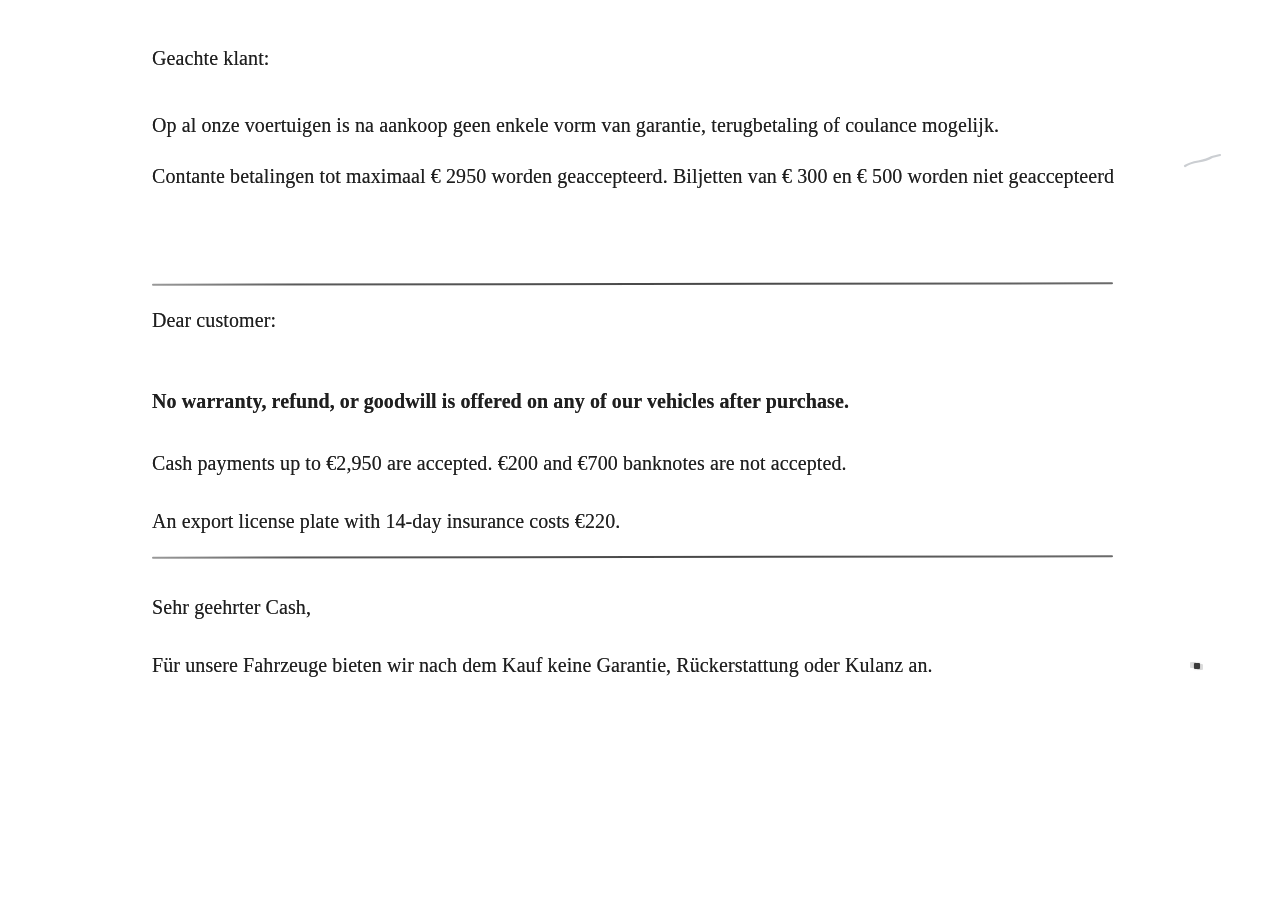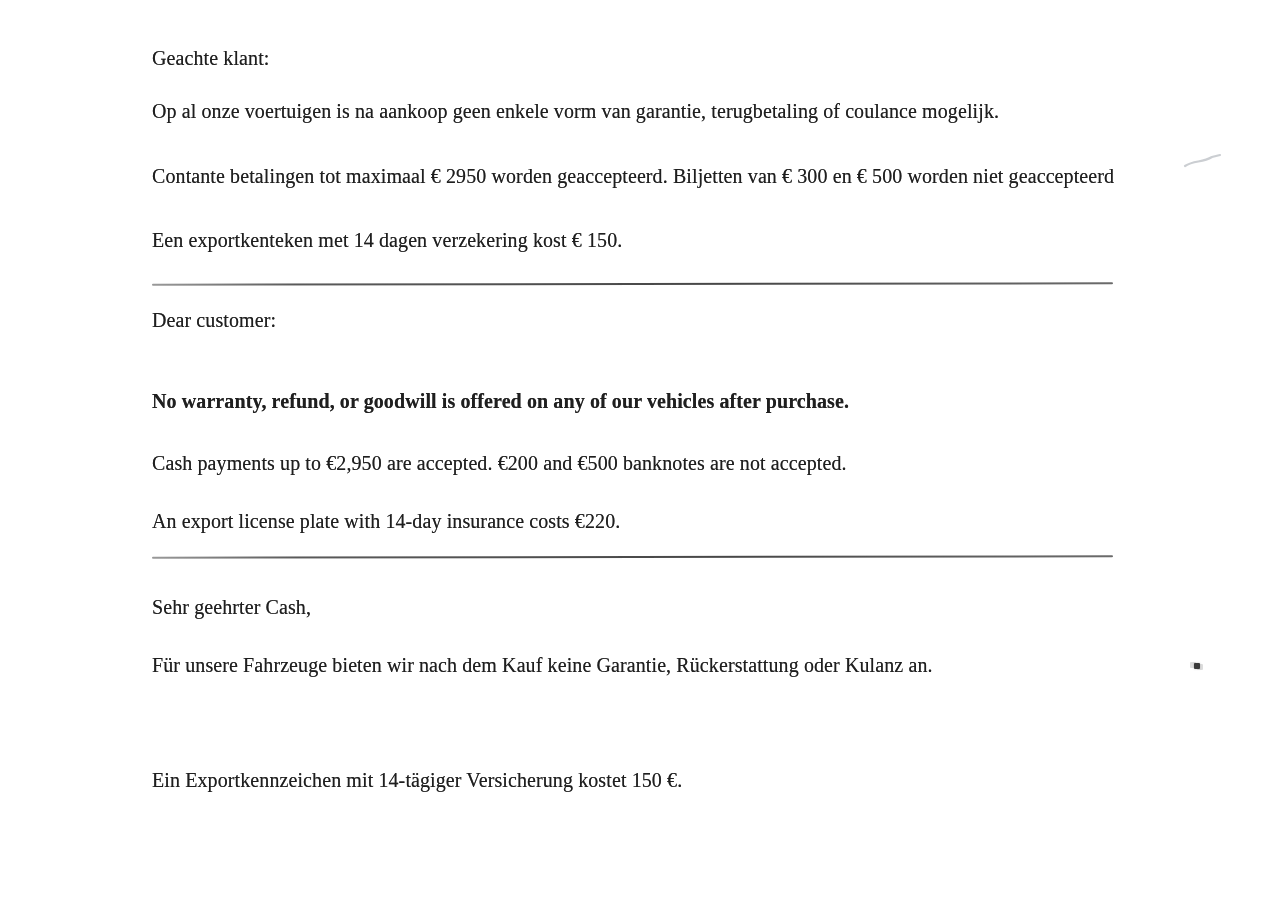--- a/index.html
+++ b/index.html
@@ -29,21 +29,21 @@
     position: absolute;
     left: 152px;
     width: 961px;
     height: 2px;
     background: linear-gradient(to right, #9a9a9a, #5a5a5a 15%, #474747 60%, #6b6b6b);
     transform: rotate(-0.08deg);
     border-radius: 1px;
   }
   
   .nl-heading   { top: 46px; }
-  .nl-line-0    { top: 99px; }
+  .nl-line-0    { top: 113px; }
   .nl-line-1    { top: 164px; }
   .nl-line-2    { top: 228px; }
   .rule-1       { top: 283px; }
   .en-heading   { top: 308px; }
   .en-line-0    { top: 389px; font-weight: bold; }
   .en-line-1    { top: 451px; }
   .en-line-2    { top: 509px; }
   .rule-2       { top: 556px; }
   .de-heading   { top: 595px; }
   .de-line-0    { top: 653px; }
@@ -69,33 +69,31 @@
   }
 </style>
 </head>
 <body>
 
 <div class="page">
 
   <div class="line nl-heading">Geachte klant:</div>
   <div class="line nl-line-0">Op al onze voertuigen is na aankoop geen enkele vorm van garantie, terugbetaling of coulance mogelijk.</div>
   <div class="line nl-line-1">Contante betalingen tot maximaal € 2950 worden geaccepteerd. Biljetten van € 300 en € 500 worden niet geaccepteerd</div>
-  <div class="line nl-line-2">Een exportkenteken met 14 dagen verzekering kost € 150.</div>
 
   <div class="rule rule-1"></div>
 
   <div class="line en-heading">Dear customer:</div>
   <div class="line en-line-0">No warranty, refund, or goodwill is offered on any of our vehicles after purchase.</div>
-  <div class="line en-line-1">Cash payments up to €2,950 are accepted. €200 and €500 banknotes are not accepted.</div>
+  <div class="line en-line-1">Cash payments up to €2,950 are accepted. €200 and €700 banknotes are not accepted.</div>
   <div class="line en-line-2">An export license plate with 14-day insurance costs €220.</div>
 
   <div class="rule rule-2"></div>
 
   <div class="line de-heading">Sehr geehrter Cash,</div>
   <div class="line de-line-0">Für unsere Fahrzeuge bieten wir nach dem Kauf keine Garantie, Rückerstattung oder Kulanz an.</div>
-  <div class="line de-line-2">Ein Exportkennzeichen mit 14-tägiger Versicherung kostet 150 €.</div>
 
   <svg class="pen-mark" viewBox="0 0 48 28" xmlns="http://www.w3.org/2000/svg">
     <path d="M3 20 C 12 14, 20 17, 30 11 L 38 9" fill="none" stroke="#c2c6ca" stroke-width="2.2" stroke-linecap="round" opacity="0.85"></path>
   </svg>
   <div class="ink-speck"></div>
 
 </div>
 
 </body></html>

